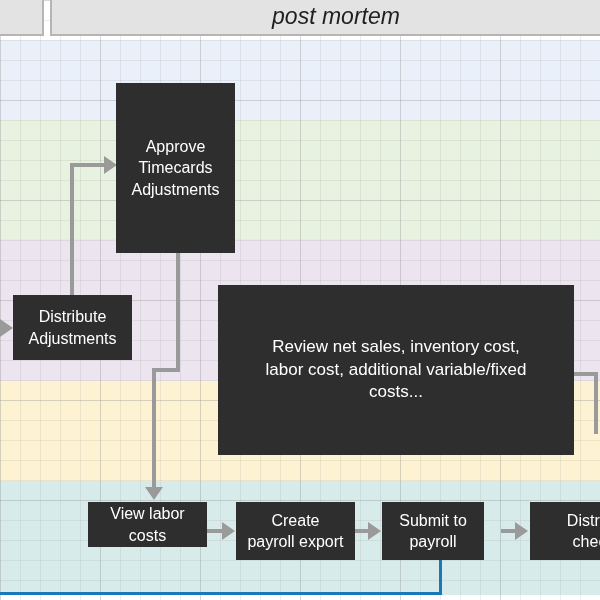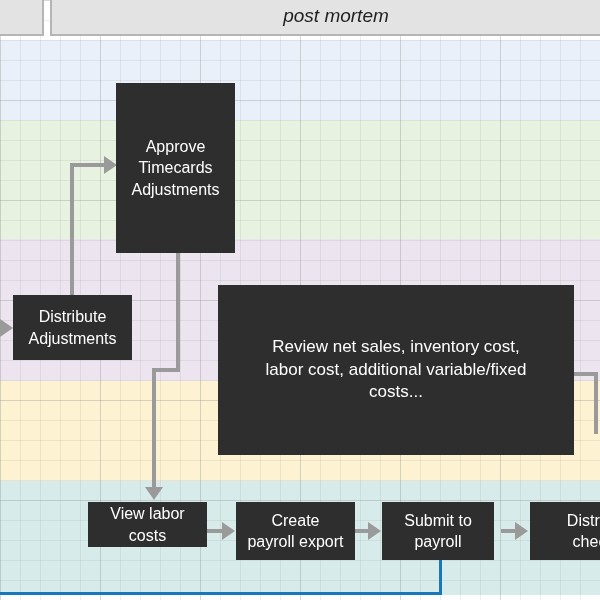--- a/index.html
+++ b/index.html
@@ -59,21 +59,21 @@
     position: absolute;
     background: #e3e3e3;
     border: 2px solid #b5b5b5;
     box-sizing: border-box;
     display: flex;
     align-items: center;
     justify-content: center;
   }
   .hdr-title {
     font-style: italic;
-    font-size: 19px;
+    font-size: 23px;
     color: #1f1f1f;
     white-space: nowrap;
   }
 
   
   .node {
     position: absolute;
     background: #2e2e2e;
     color: #ffffff;
     display: flex;
@@ -168,21 +168,21 @@
   <div class="node" style="left:88px; top:502px; width:119px; height:45px;">
     <span>View labor
 costs</span>
   </div>
 
   <div class="node" style="left:236px; top:502px; width:119px; height:58px;align-items:center;">
     <span>Create
 payroll export</span>
   </div>
 
-  <div class="node" style="left:382px; top:502px; width:112px; height:58px;">
+  <div class="node" style="left:382px; top:502px; width:102px; height:58px;">
     <span>Submit to
 payroll</span>
   </div>
 
   <div class="node" style="left:530px; top:502px; width:119px; height:58px;">
     <span>Distrib
 chec</span>
   </div>
 
   <div class="conn conn-h" style="left:207px; top:529px; width:18px;"></div>

